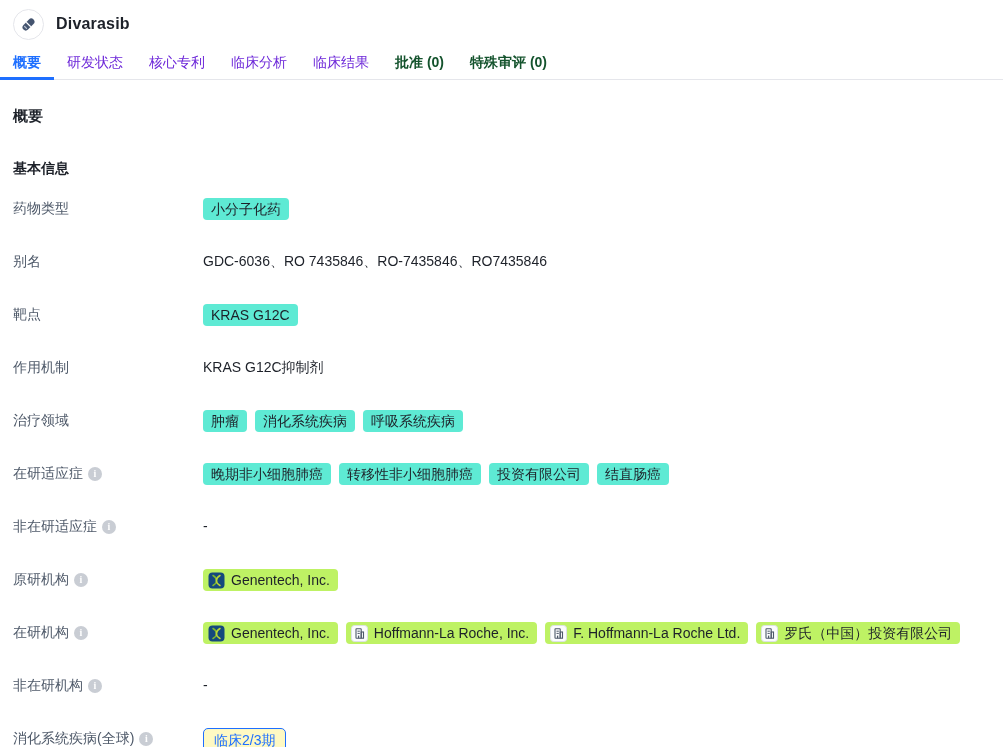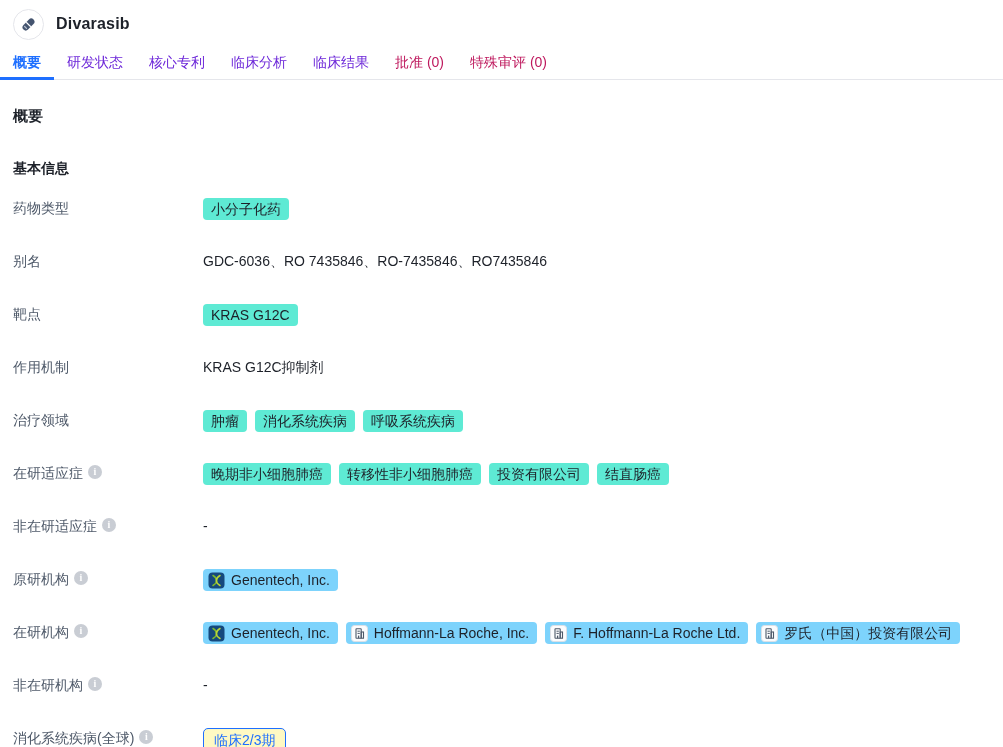--- a/index.html
+++ b/index.html
@@ -12,38 +12,38 @@
     display:flex; align-items:center; justify-content:center; background:#fff; flex:none; }
   .page-title { font-size:16px; font-weight:bold; margin-left:12px; letter-spacing:.2px; }
 
   
   .tab-bar { display:flex; align-items:stretch; height:34px; border-bottom:1px solid #e5e6eb; }
   .tab { padding:0 13px; font-size:14px; display:flex; align-items:center; position:relative;
     cursor:pointer; color:#6d28d9; white-space:nowrap; }
   .tab.active { color:var(--accent); font-weight:bold; }
   .tab.active::after { content:""; position:absolute; left:0; right:0; bottom:-1px; height:3px;
     background:var(--accent); }
-  .tab.disabled { color:#be185d; cursor:default; }
+  .tab.disabled { color:#14532d; cursor:default;font-weight:bold; }
 
   
   .content { padding:0 13px; }
   .section-title { font-size:15px; font-weight:bold; margin-top:27px; }
   .subsection-title { font-size:14px; font-weight:bold; margin-top:34px; }
   .fields { margin-top:20px; }
   .field-row { display:flex; align-items:flex-start; margin-bottom:31px; min-height:22px; }
-  .field-label-wrap { width:190px; flex:none; display:flex; padding-top:2px; }
+  .field-label-wrap { width:190px; flex:none; display:flex; align-items:center; padding-top:2px; }
   .field-label { font-size:14px; color:#4e5969; }
   .info-icon { width:14px; height:14px; border-radius:50%; background:#c9cdd4; color:#fff;
     font-size:10px; font-weight:bold; line-height:14px; text-align:center; margin-left:5px;
     flex:none; font-family:"Liberation Serif",serif; cursor:pointer; }
   .field-value { display:flex; flex-wrap:wrap; gap:8px; align-items:center; font-size:14px; }
   .text-value { padding-top:2px; }
   .tag { background:#5eead4; border-radius:4px; padding:2px 8px; font-size:14px; line-height:18px;
     color:#1d2129; white-space:nowrap; cursor:pointer; }
-  .org-tag { display:inline-flex; align-items:center; gap:6px; background:#7dd3fc;
+  .org-tag { display:inline-flex; align-items:center; gap:6px; background:#bef264;
     border-radius:4px; padding:2px 8px 2px 5px; font-size:14px; line-height:18px; cursor:pointer; }
   .org-ico { width:17px; height:17px; flex:none; display:block; }
   .status-tag { border:1px solid var(--accent); color:var(--accent); background:#fef9c3;
     border-radius:5px; padding:2px 10px; font-size:14px; line-height:18px; white-space:nowrap; }
 </style>
 </head>
 <body>
 
 <div class="drug-header">
   <div class="avatar">

